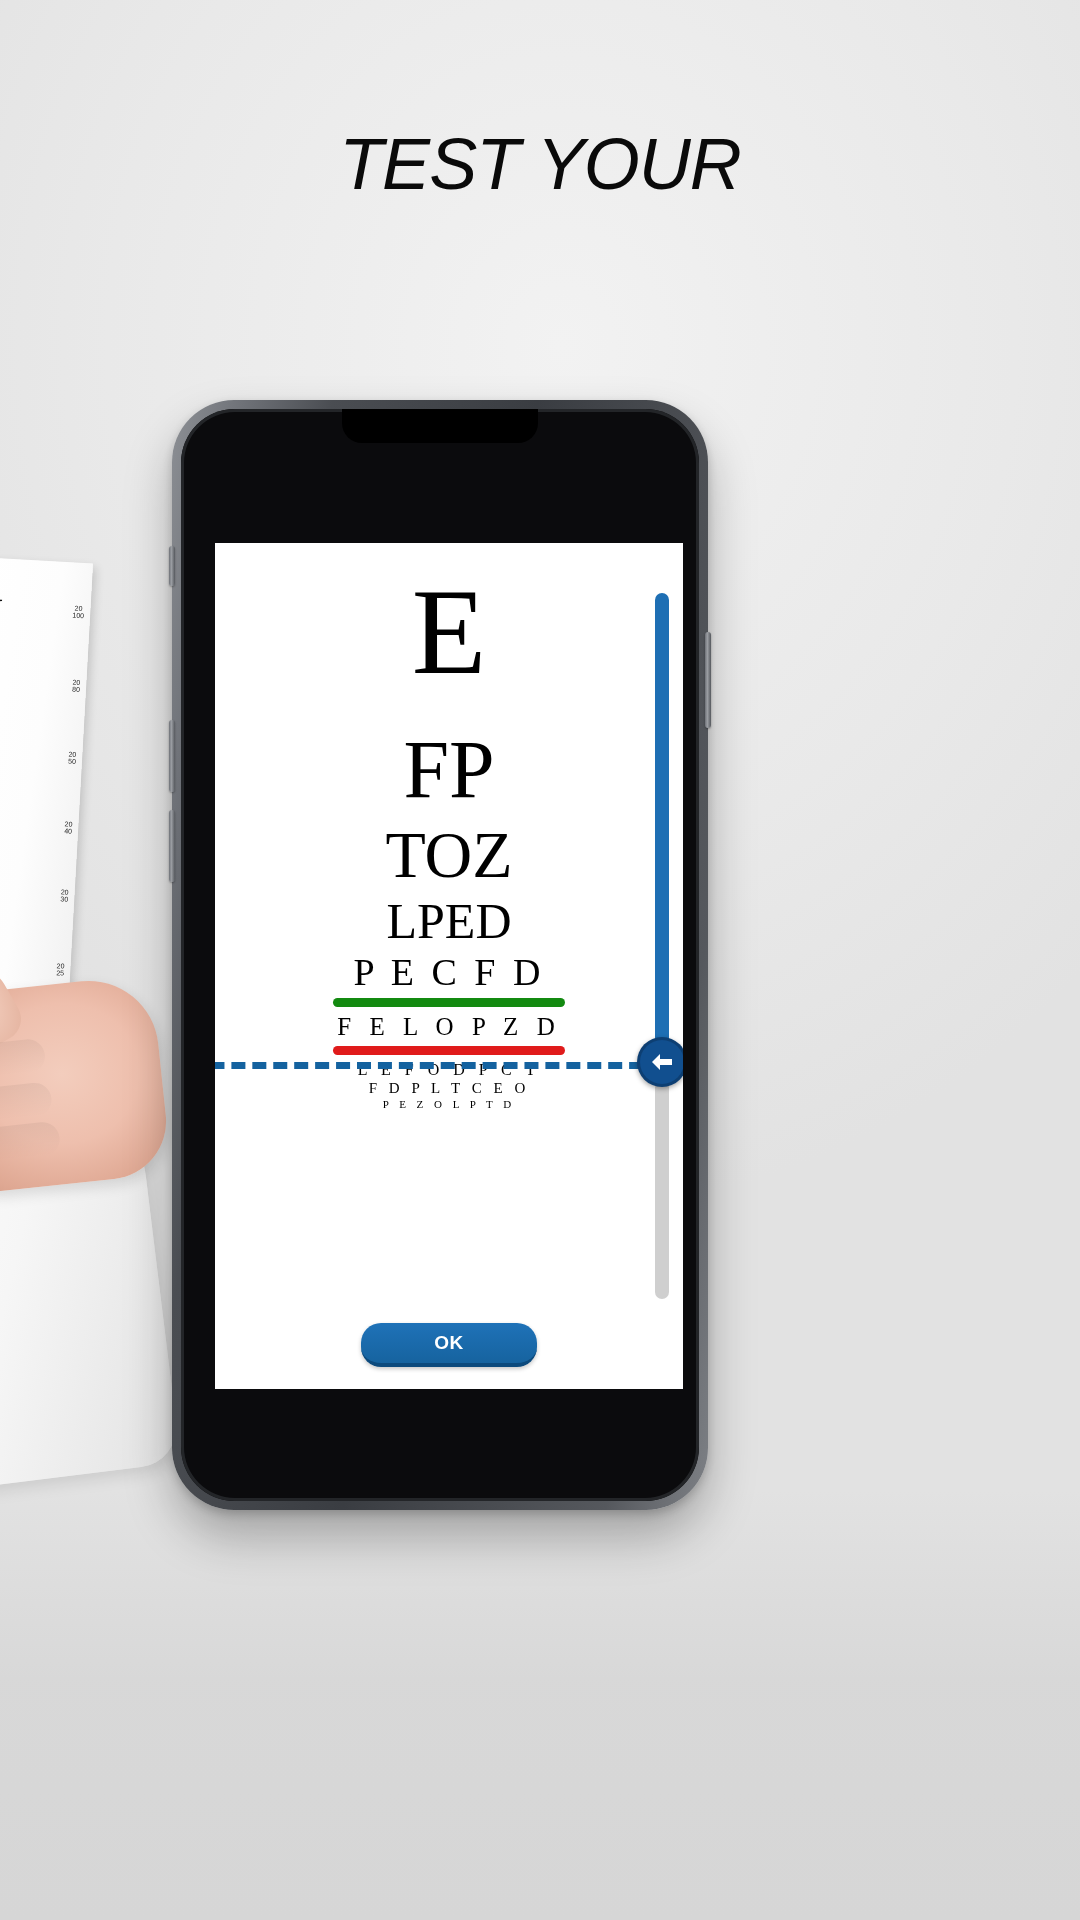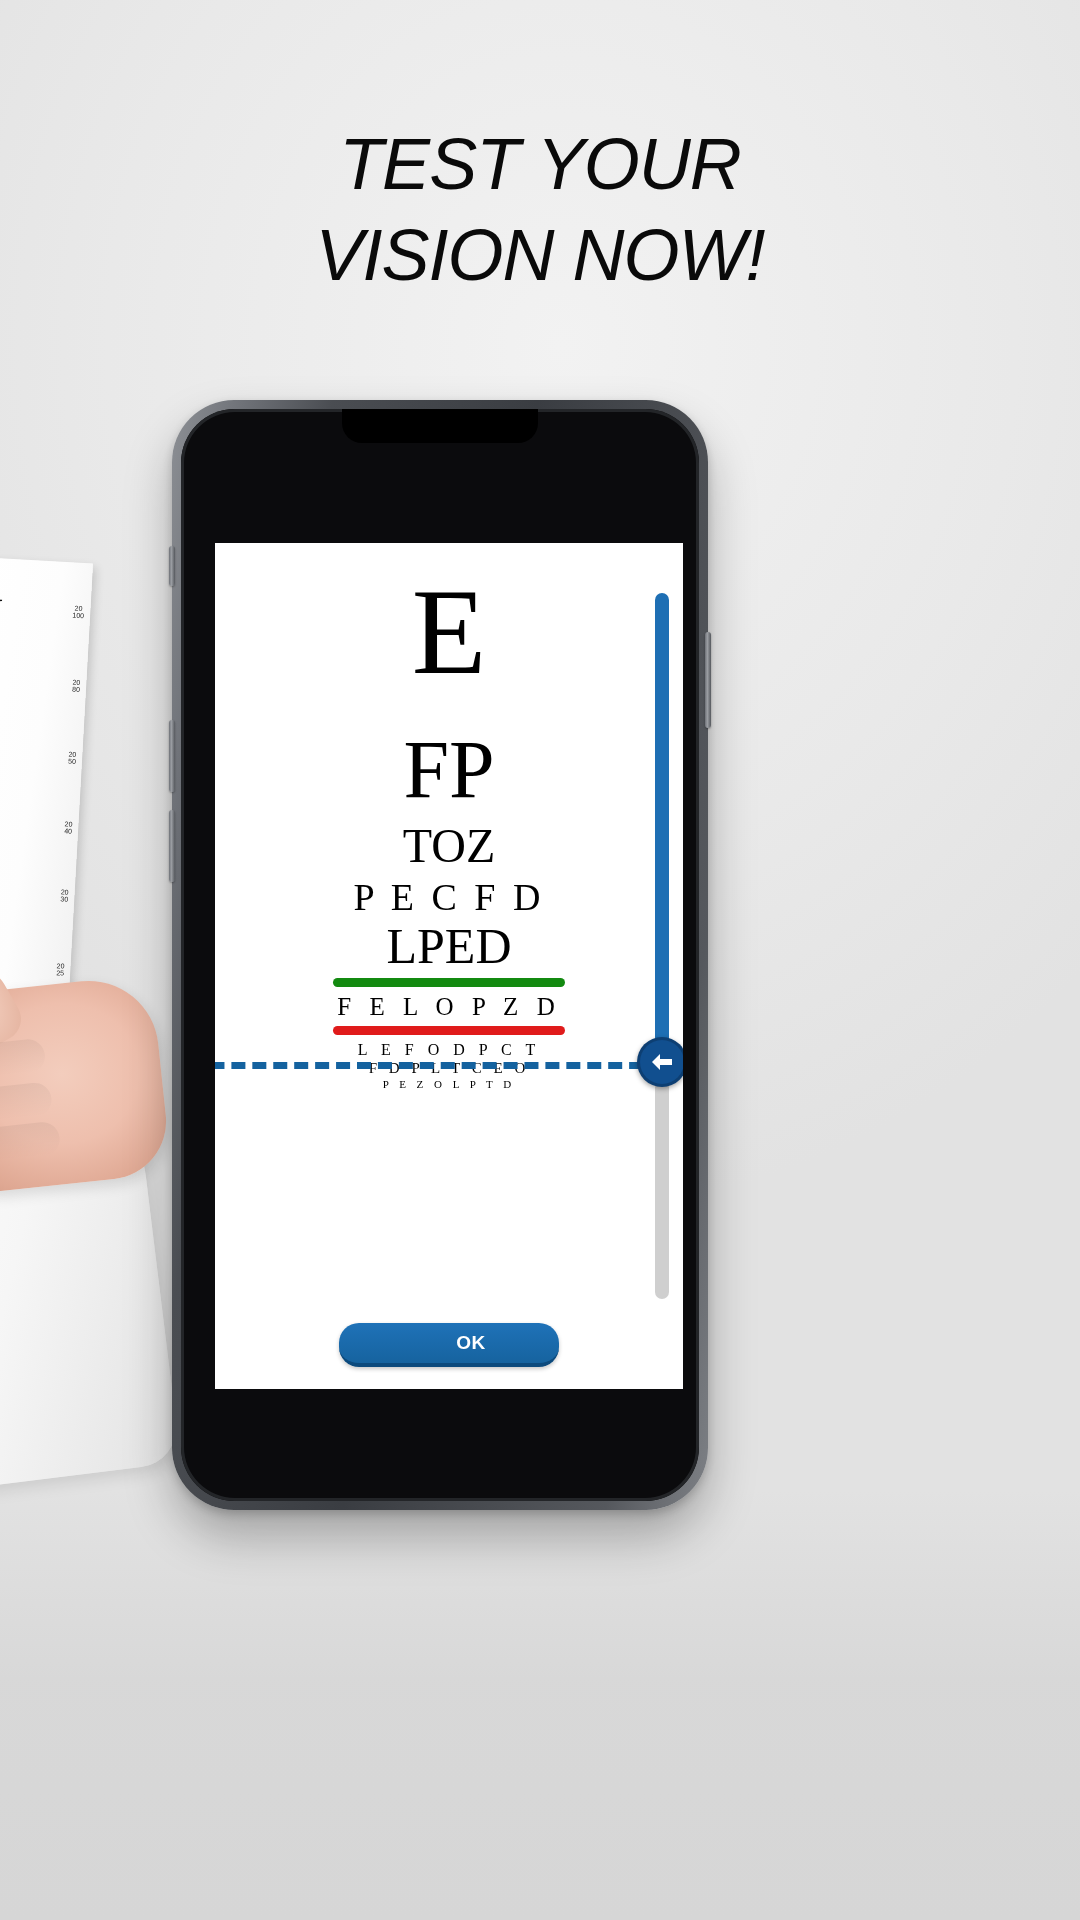--- a/index.html
+++ b/index.html
@@ -173,32 +173,30 @@
   }
   .ok-btn{
     display:inline-block;
     width:176px;height:40px;line-height:40px;
     border-radius:20px;
     background:linear-gradient(180deg,#1f72b8 0%,#16639f 100%);
     border-bottom:4px solid #0c4a7d;
     color:#fff;font-size:19px;font-weight:bold;letter-spacing:.5px;
     font-family:"Liberation Sans",sans-serif;
     box-shadow:0 2px 4px rgba(0,0,0,.22);
-    padding-left:44px;
   }
 </style>
 </head>
 <body>
 
 <div class="bg"></div>
 <div class="bg-floor"></div>
 
 <div class="headline">
   <span class="l1">TEST YOUR</span>
-  <span class="l2">VISION NOW!</span>
 </div>
 
 <div class="paper-card" id="paperCard">
     <div class="pl" style="top: 34px; font-size: 30px;">N</div>
     <div class="frac" style="top: 42px;">
       <b>20</b>
       <b>100</b>
     </div>
     <div class="frac" style="top: 116px;">
       <b>20</b>
@@ -238,23 +236,23 @@
   <div class="btn-side btn-right-1"></div>
 
   <div class="phone-inner">
     <div class="notch"></div>
 
     <div class="screen">
 
       <div class="chart" id="chartHost">
           <div class="row" style="font-size: 122px; letter-spacing: 0px; margin-bottom: 16px;">E</div>
           <div class="row" style="font-size: 82px; letter-spacing: 0px; margin-bottom: 11px; margin-top: 36px;">FP</div>
-          <div class="row" style="font-size: 48px; letter-spacing: 0px; margin-bottom: 8px;">TOZ</div>
+          <div class="row" style="font-size: 66px; letter-spacing: 0px; margin-bottom: 8px;">TOZ</div>
+          <div class="row" style="font-size: 50px; letter-spacing: 0px; margin-bottom: 7px;">LPED</div>
           <div class="row" style="font-size: 38px; letter-spacing: 4px; margin-bottom: 5px;">P E C F D</div>
-          <div class="row" style="font-size: 50px; letter-spacing: 0px; margin-bottom: 7px;">LPED</div>
           <div class="bar bar-green" style="background: rgb(19, 138, 16);"></div>
           <div class="row" style="font-size: 25px; letter-spacing: 6px; margin-bottom: 3px;">F E L O P Z D</div>
           <div class="bar bar-red" style="background: rgb(224, 27, 27);"></div>
           <div class="row" style="font-size: 16px; letter-spacing: 5px; margin-bottom: 3px;">L E F O D P C T</div>
           <div class="row" style="font-size: 15px; letter-spacing: 4px; margin-bottom: 3px;">F D P L T C E O</div>
           <div class="row" style="font-size: 11px; letter-spacing: 4px; margin-bottom: 3px;">P E Z O L P T D</div>
         </div>
 
       <div class="dash-line" id="dashLine" style="top: 518.5px;"></div>
 

